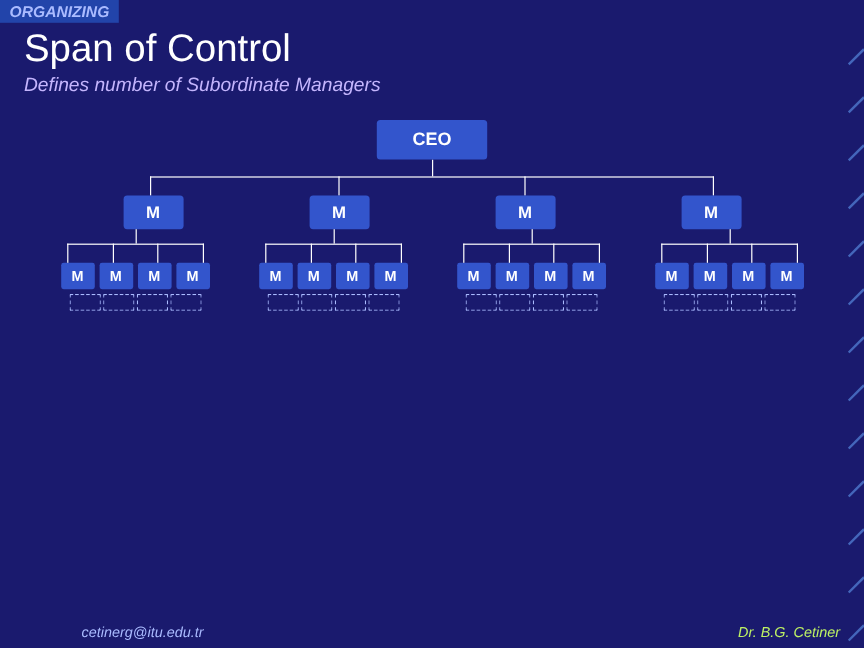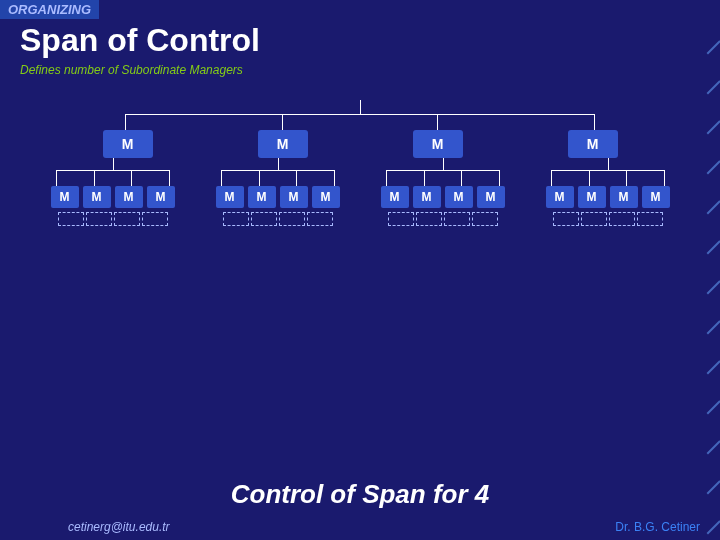--- a/index.html
+++ b/index.html
@@ -22,28 +22,28 @@
       font-style: italic;
       font-size: 13px;
       padding: 2px 8px;
       font-weight: bold;
       text-align: right;
     }
 
     .title {
       color: white;
       font-size: 32px;
-      font-weight: bold;
+      font-weight: normal;
       padding: 22px 20px 0 20px;
     }
 
     .subtitle {
-      color: #84cc16;
-      font-style: italic;
-      font-size: 12px;
+      color: #c4b5fd;
+      font-style: italic;
+      font-size: 16px;
       padding: 4px 20px 0 20px;
     }
 
     .diagram {
       position: absolute;
       top: 100px;
       left: 0;
       right: 0;
       display: flex;
       flex-direction: column;
@@ -159,22 +159,23 @@
       color: #aabbff;
       font-size: 12px;
       font-style: italic;
       margin-left: 48px;
     }
 
     .footer-right {
       position: absolute;
       bottom: 6px;
       right: 20px;
-      color: #3b82f6;
+      color: #bef264;
       font-size: 12px;
+      font-style: italic;
     }
 
     
     .side-lines {
       position: absolute;
       right: 0;
       top: 0;
       bottom: 0;
       width: 18px;
       overflow: hidden;
@@ -209,20 +210,21 @@
   <div class="side-line" style="top:520px"></div>
 </div>
 
 <div class="top-label">ORGANIZING</div>
 
 <div class="title">Span of Control</div>
 <div class="subtitle">Defines number of Subordinate Managers</div>
 
 <div class="diagram">
 
+  <div class="ceo-box">CEO</div>
 
   <div style="position:relative; width:620px; height:30px;">
 
     <div style="position:absolute;top:0;left:50%;width:1px;height:14px;background:white;"></div>
 
     <div style="position:absolute;top:14px;left:75px;right:75px;height:1px;background:white;"></div>
 
     <div style="position:absolute;top:14px;left:75px;width:1px;height:16px;background:white;"></div>
     <div style="position:absolute;top:14px;left:calc(75px + (620px - 150px)/3);width:1px;height:16px;background:white;"></div>
     <div style="position:absolute;top:14px;right:calc(75px + (620px - 150px)/3);width:1px;height:16px;background:white;"></div>
@@ -332,17 +334,16 @@
       <div class="tiny-box"></div>
       <div class="tiny-box"></div>
       <div class="tiny-box"></div>
       <div class="tiny-box"></div>
     </div>
   </div>
 
 </div>
 
 <div class="bottom-text">
-  <div class="main-text">Control of Span for 4</div>
 </div>
 
 <div class="footer">cetinerg@itu.edu.tr</div>
 <div class="footer-right">Dr. B.G. Cetiner</div>
 
 </body></html>

